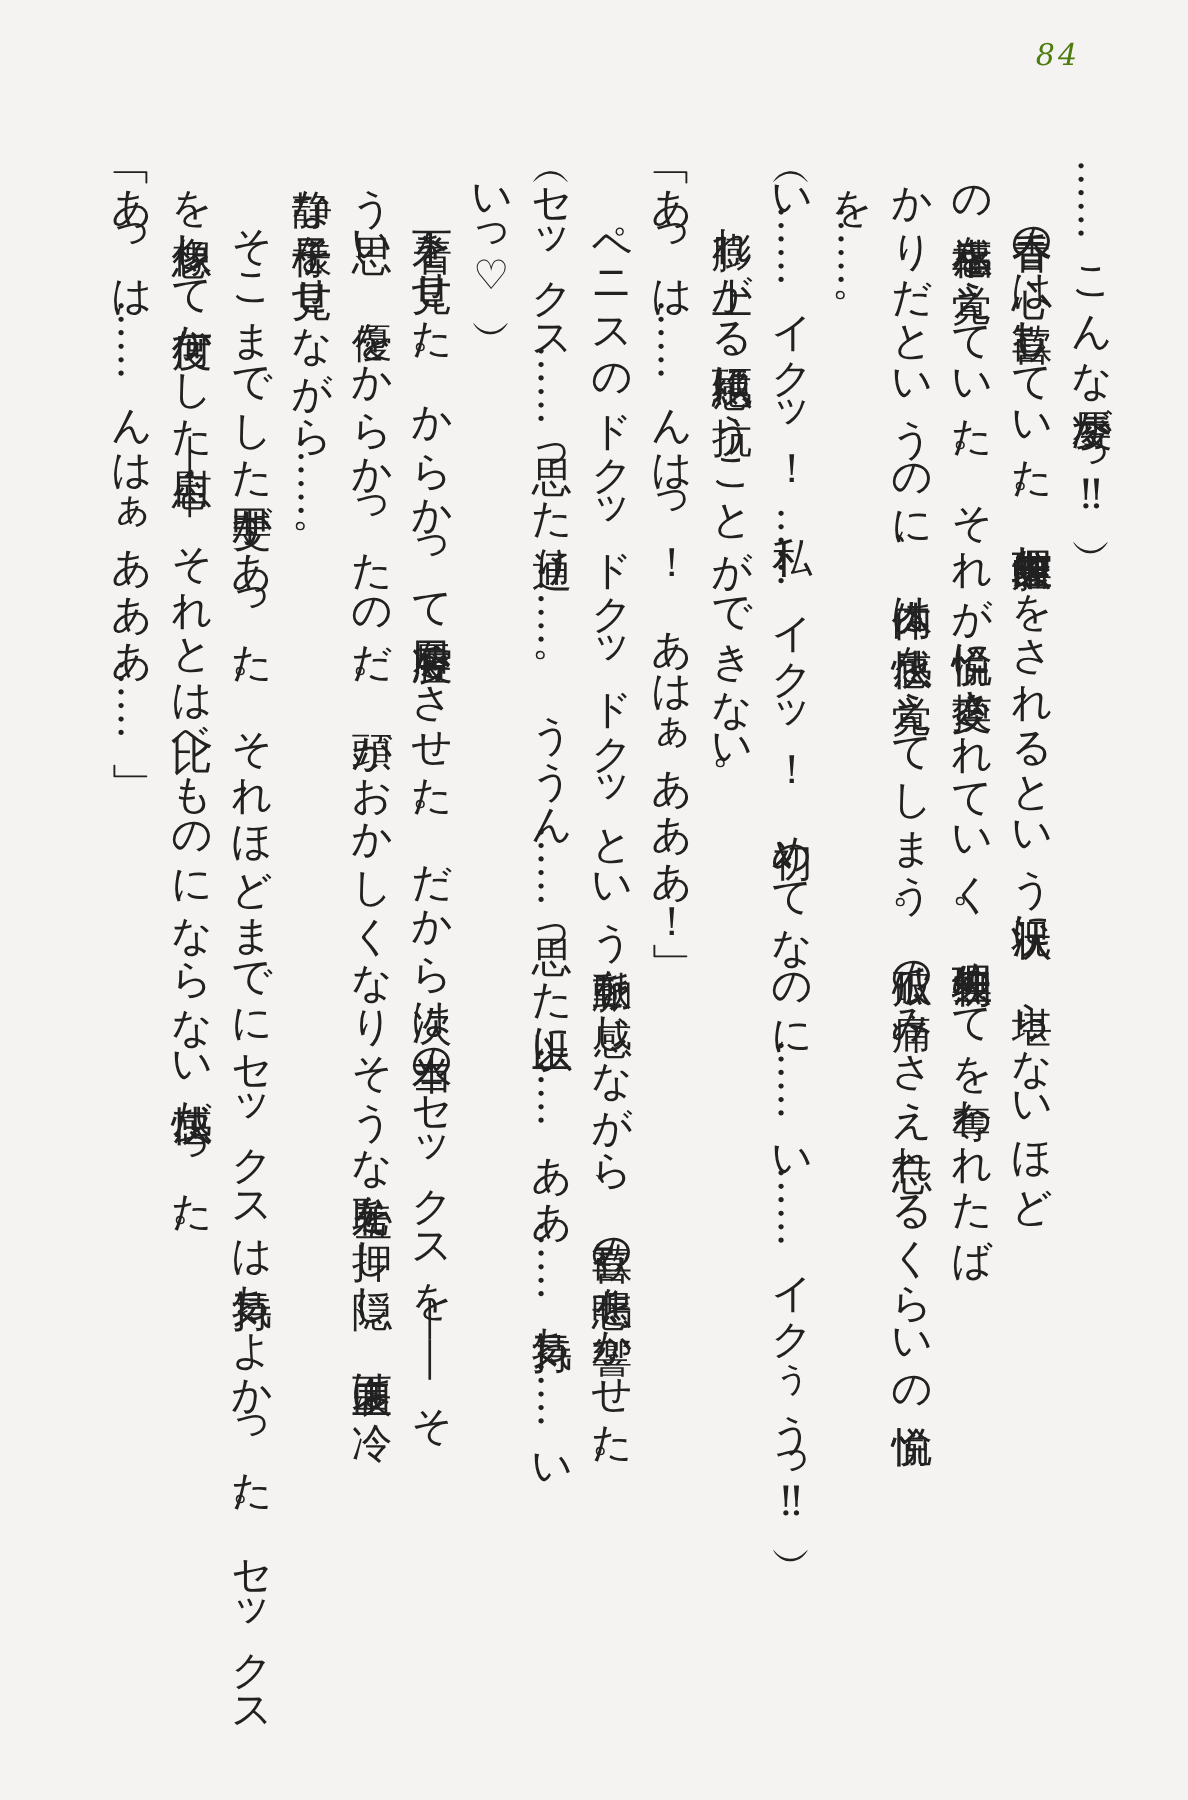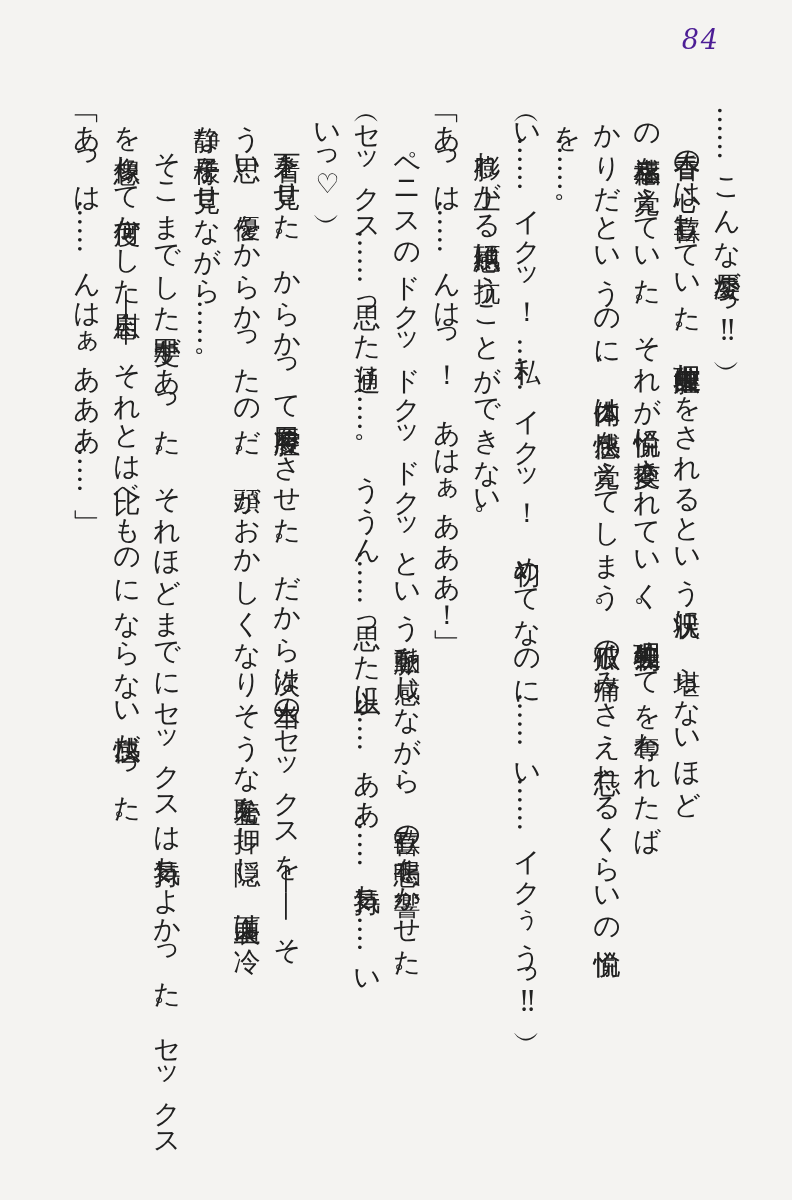--- a/index.html
+++ b/index.html
@@ -17,23 +17,23 @@
   .page {
     position: absolute;
     inset: 0;
   }
   .page-number {
     position: absolute;
     top: 24px;
     right: 72px;
     font-family: "DejaVu Serif", serif;
     font-style: italic;
-    font-size: 27px;
+    font-size: 20px;
     letter-spacing: 2px;
-    color: #4c1d95;
+    color: #4d7c0f;
   }
   .text-block {
     position: absolute;
     top: 106px;
     right: 45px;
     width: 682px;
     height: 1032px;
     writing-mode: vertical-rl;
     text-orientation: mixed;
     font-family: "DejaVu Serif", serif;

